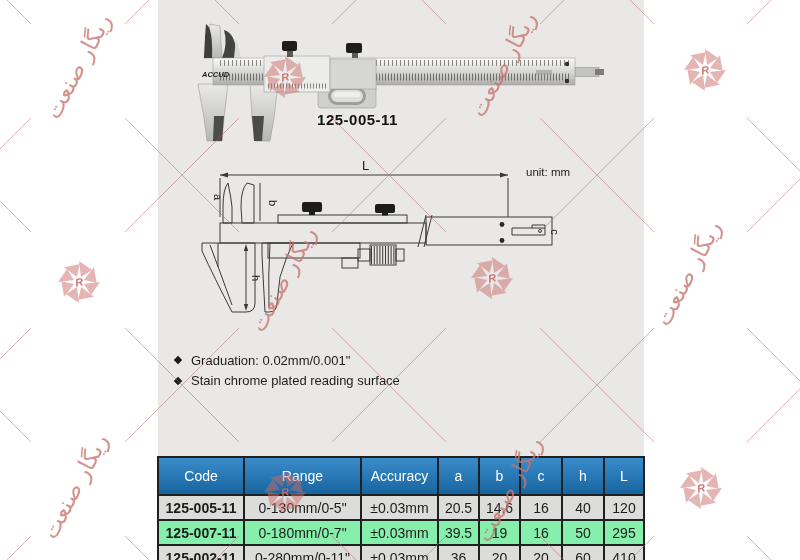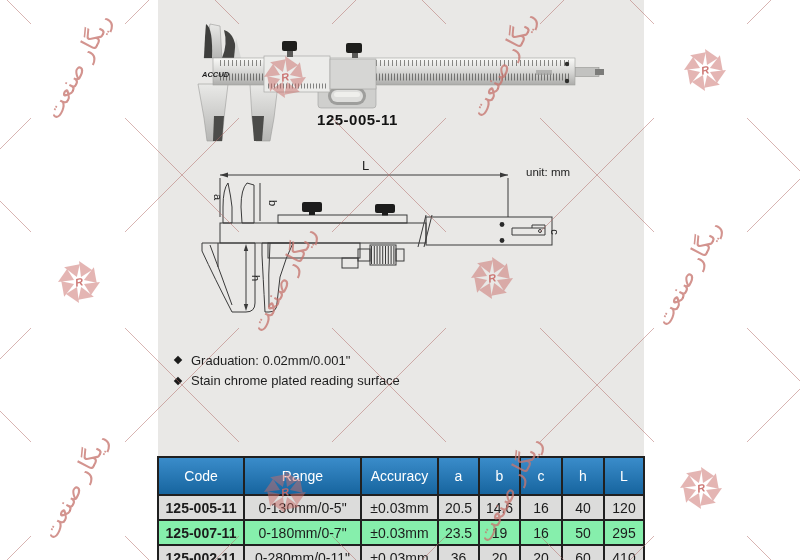--- a/index.html
+++ b/index.html
@@ -194,21 +194,21 @@
         <td>20.5</td>
         <td>14.6</td>
         <td>16</td>
         <td>40</td>
         <td>120</td>
       </tr>
       <tr class="alt">
         <td class="code">125-007-11</td>
         <td>0-180mm/0-7"</td>
         <td>±0.03mm</td>
-        <td>23.5</td>
+        <td>39.5</td>
         <td>19</td>
         <td>16</td>
         <td>50</td>
         <td>295</td>
       </tr>
       <tr>
         <td class="code">125-002-11</td>
         <td>0-280mm/0-11"</td>
         <td>±0.03mm</td>
         <td>36</td>

